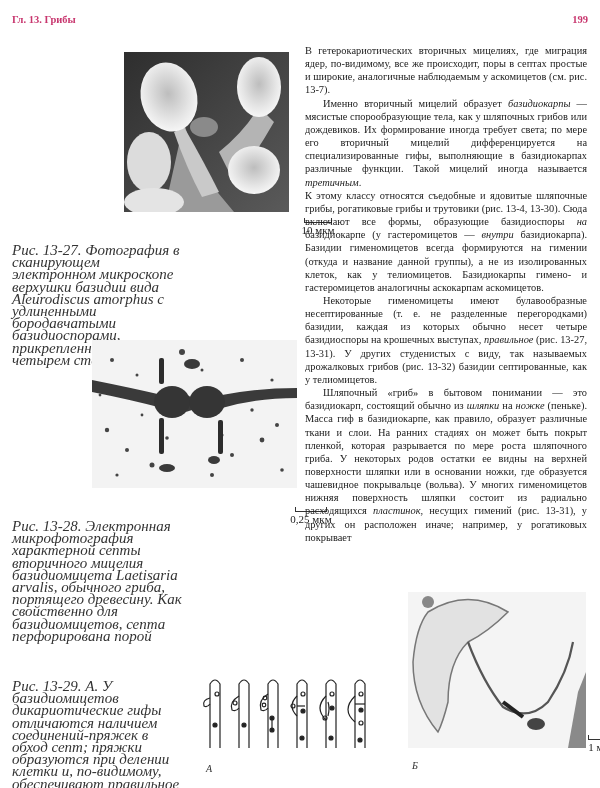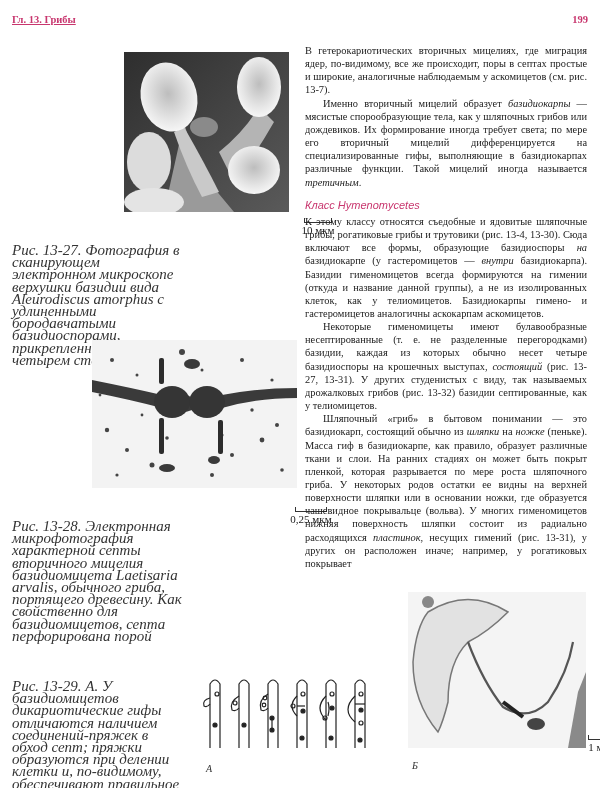--- a/index.html
+++ b/index.html
@@ -1,18 +1,18 @@
 <!DOCTYPE html>
 <html><head>
 <meta charset="utf-8">
 <style>
   html, body { margin:0; padding:0; background:#fff; }
   body { width:600px; height:788px; position:relative; overflow:hidden;
          font-family:"Liberation Serif", "DejaVu Serif", serif; color:#222; }
-  .running-head { position:absolute; top:14px; left:12px; font-size:10.5px; font-weight:bold; color:#c8366e;text-decoration:underline; }
+  .running-head { position:absolute; top:14px; left:12px; font-size:10.5px; font-weight:bold; color:#c8366e; }
   .page-num { position:absolute; top:14px; right:12px; font-size:10.5px; font-weight:bold; color:#c8366e; }
   .col-right { position:absolute; left:305px; top:44px; width:282px; font-size:10.4px; line-height:13.15px; text-align:justify; }
   .col-right p { margin:0; text-indent:0; hyphens:auto; }
   .col-right p.ind { text-indent:18px; }
   .col-right h3 { margin:10px 0 3px 0; font-size:11px; font-weight:normal; font-style:italic; color:#c8366e; font-family:"Liberation Sans", sans-serif; }
   .caption { position:absolute; left:12px; width:170px; font-size:15px; line-height:12.2px; font-style:italic; color:#333; }
   .fig { position:absolute; }
   .scalebar { position:absolute; font-size:11px; color:#222; text-align:center;margin-left:39px; }
   .scalebar .bar { height:4px; border-left:1px solid #333; border-right:1px solid #333; border-bottom:1px solid #333; margin:0 auto 1px auto; }
   .fig-label { position:absolute; font-size:10px; font-style:italic; color:#333; }
@@ -164,17 +164,16 @@
 <div class="fig-label" style="left:412px; top:760px;">Б</div>
 <div class="scalebar" style="left:546px; top:735px; width:34px;">
   <div class="bar" style="width:26px;"></div>
   <span>1 мкм</span>
 </div>
 <div class="caption" style="top:680px;">Рис. 13-29. А. У базидиомицетов дикариотические гифы отличаются наличием соединений-пряжек в обход септ; пряжки образуются при делении клетки и, по-видимому, обеспечивают правильное распределение двух генетически различных типов ядер в базидиокарпе. Б. Пряжки и септа характерного строения в гифе базидиомицета</div>
 
 <div class="col-right">
   <p>В гетерокариотических вторичных мицелиях, где миграция ядер, по-видимому, все же происходит, поры в септах простые и широкие, аналогичные наблюдаемым у аскомицетов (см. рис. 13-7).</p>
   <p class="ind"><span>Именно вторичный мицелий образует </span><i>базидиокарпы</i><span> — мясистые спорообразующие тела, как у шляпочных грибов или дождевиков. Их формирование иногда требует света; по мере его вторичный мицелий дифференцируется на специализированные гифы, выполняющие в базидиокарпах различные функции. Такой мицелий иногда называется </span><i>третичным</i><span>.</span></p>
-  <h3>Класс Hymenomycetes</h3>
   <p><span>К этому классу относятся съедобные и ядовитые шляпочные грибы, рогатиковые грибы и трутовики (рис. 13-4, 13-30). Сюда включают все формы, образующие базидиоспоры </span><i>на</i><span> базидиокарпе (у гастеромицетов — </span><i>внутри</i><span> базидиокарпа). Базидии гименомицетов всегда формируются на гимении (откуда и название данной группы), а не из изолированных клеток, как у телиомицетов. Базидиокарпы гимено- и гастеромицетов аналогичны аскокарпам аскомицетов.</span></p>
-  <p class="ind"><span>Некоторые гименомицеты имеют булавообразные несептированные (т. е. не разделенные перегородками) базидии, каждая из которых обычно несет четыре базидиоспоры на крошечных выступах, </span><i>состоящий</i><span> (рис. 13-27, 13-31). У других студенистых с виду, так называемых дрожалковых грибов (рис. 13-32) базидии септированные, как у телиомицетов.</span></p>
+  <p class="ind"><span>Некоторые гименомицеты имеют булавообразные несептированные (т. е. не разделенные перегородками) базидии, каждая из которых обычно несет четыре базидиоспоры на крошечных выступах, </span><i>правильное</i><span> (рис. 13-27, 13-31). У других студенистых с виду, так называемых дрожалковых грибов (рис. 13-32) базидии септированные, как у телиомицетов.</span></p>
   <p class="ind"><span>Шляпочный «гриб» в бытовом понимании — это базидиокарп, состоящий обычно из </span><i>шляпки</i><span> на </span><i>ножке</i><span> (пеньке). Масса гиф в базидиокарпе, как правило, образует различные ткани и слои. На ранних стадиях он может быть покрыт пленкой, которая разрывается по мере роста шляпочного гриба. У некоторых родов остатки ее видны на верхней поверхности шляпки или в основании ножки, где образуется чашевидное покрывальце (вольва). У многих гименомицетов нижняя поверхность шляпки состоит из радиально расходящихся </span><i>пластинок</i><span>, несущих гимений (рис. 13-31), у других он расположен иначе; например, у рогатиковых покрывает</span></p>
 </div>
 
 </body></html>

